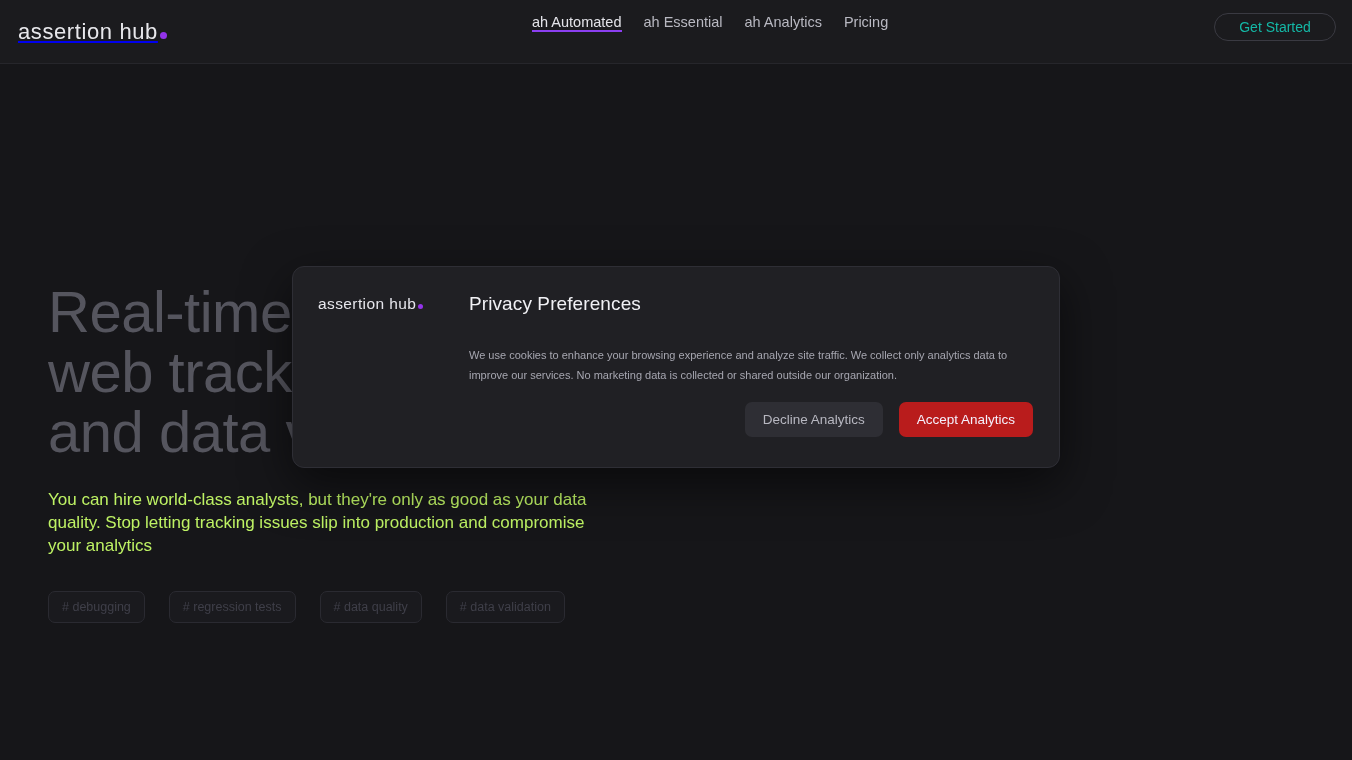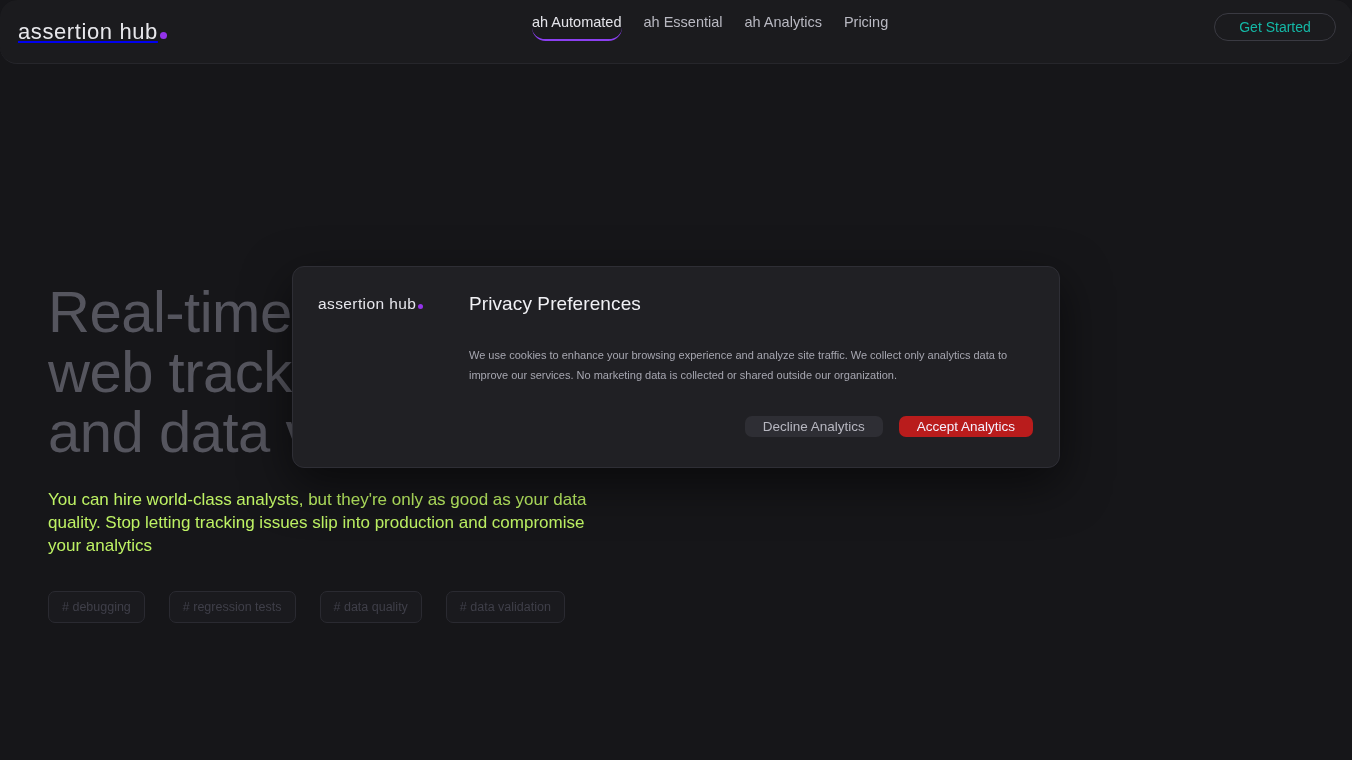--- a/index.html
+++ b/index.html
@@ -1,15 +1,15 @@
 <!DOCTYPE html>
 <html><head>
 <meta charset="utf-8">
 <style>
-  * { box-sizing: border-box; margin: 0; padding: 0; border-radius: 17px; }
+  * { box-sizing: border-box; margin: 0; padding: 0; }
 
   html, body {
     width: 1352px;
     height: 760px;
     overflow: hidden;
   }
 
   body {
     background: #161619;
     font-family: "Liberation Sans", sans-serif;
@@ -56,21 +56,20 @@
     left: 532px;
     top: 14px;
     display: flex;
     align-items: flex-start;
     gap: 22px;
   }
   .nav-link {
     font-size: 14.5px;
     color: #b9b9c2;
     text-decoration: none;
-    padding-bottom: 9px;
     display: block;
     white-space: nowrap;
     cursor: pointer;
     border-bottom: 2px solid transparent;
   }
   .nav-link.active {
     color: #e4e4ea;
     border-bottom-color: #8b3ff0;
   }
 
@@ -223,21 +222,21 @@
 
   .modal-actions {
     margin-top: auto;
     margin-bottom: 22px;
     display: flex;
     justify-content: flex-end;
     gap: 16px;
   }
 
   .btn {
-    height: 21px;
+    height: 35px;
     border: none;
     border-radius: 7px;
     font-size: 13.5px;
     font-family: "Liberation Sans", sans-serif;
     cursor: pointer;
     padding: 0 18px;
     white-space: nowrap;
   }
   .btn-decline {
     background: #2e2e34;

